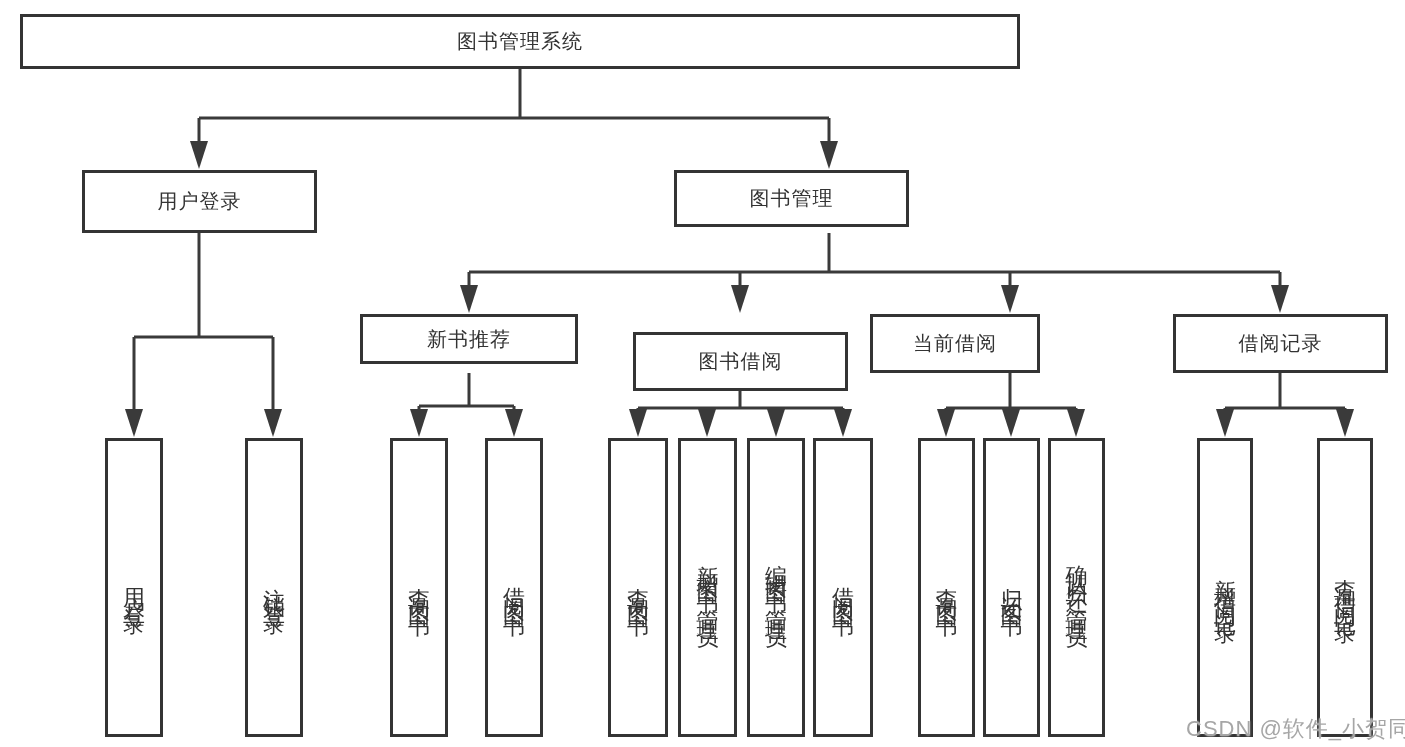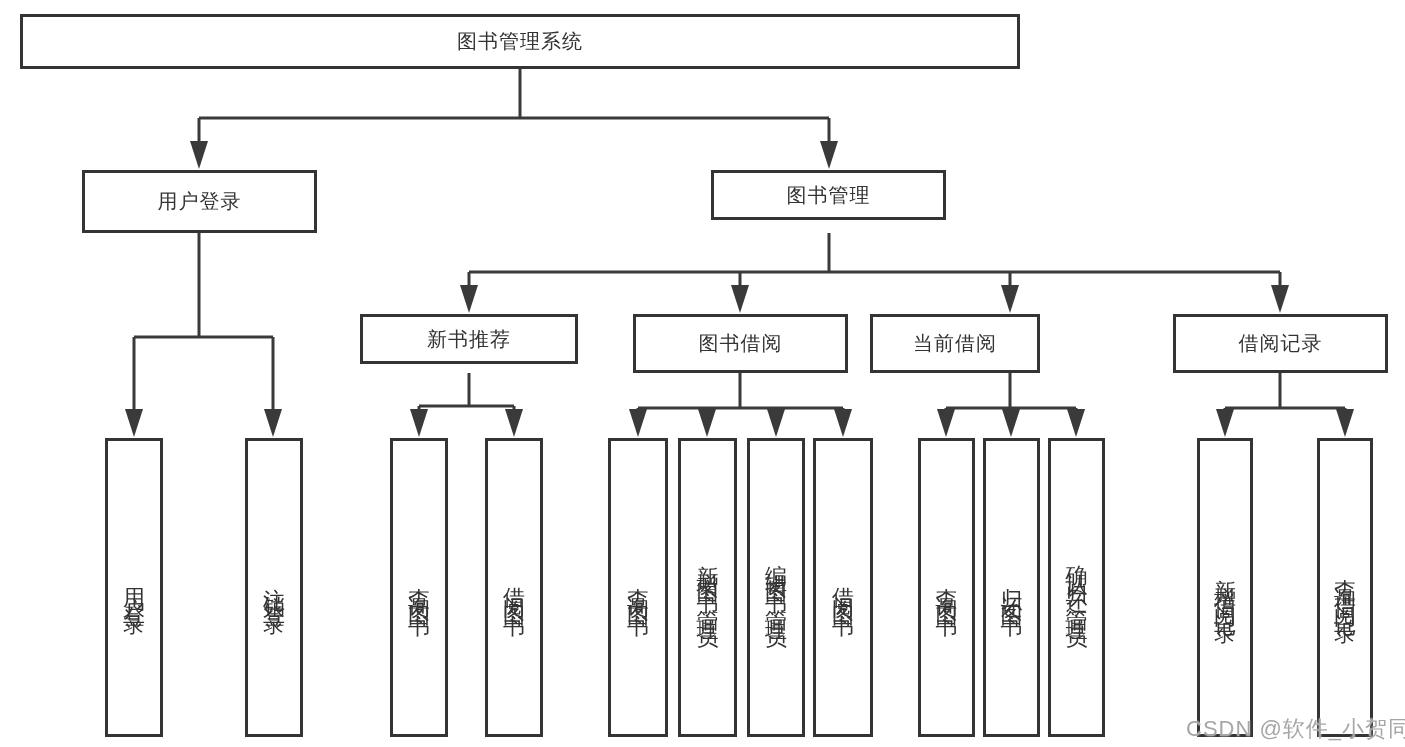--- a/index.html
+++ b/index.html
@@ -90,24 +90,24 @@
       <polygon points="1002,409 1020,409 1011,437"></polygon>
       <polygon points="1067,409 1085,409 1076,437"></polygon>
       <polygon points="1216,409 1234,409 1225,437"></polygon>
       <polygon points="1336,409 1354,409 1345,437"></polygon>
     </g>
   </svg>
 
   <div class="box h" style="left:20px; top:14px; width:1000px; height:55px;">图书管理系统</div>
 
   <div class="box h" style="left:82px; top:170px; width:235px; height:63px;">用户登录</div>
-  <div class="box h" style="left:711px; top:170px; width:235px; height:50px;">图书管理</div>
+  <div class="box h" style="left:674px; top:170px; width:235px; height:57px;">图书管理</div>
 
   <div class="box h" style="left:360px; top:314px; width:218px; height:50px;">新书推荐</div>
-  <div class="box h" style="left:633px; top:314px; width:215px; height:59px;">图书借阅</div>
+  <div class="box h" style="left:633px; top:332px; width:215px; height:59px;">图书借阅</div>
   <div class="box h" style="left:870px; top:314px; width:170px; height:59px;">当前借阅</div>
   <div class="box h" style="left:1173px; top:314px; width:215px; height:59px;">借阅记录</div>
 
   <div class="box v" style="left:105px; top:438px; width:58px; height:299px;">用户登录</div>
   <div class="box v" style="left:245px; top:438px; width:58px; height:299px;">注销登录</div>
 
   <div class="box v" style="left:390px; top:438px; width:58px; height:299px;">查询图书</div>
   <div class="box v" style="left:485px; top:438px; width:58px; height:299px;">借阅图书</div>
 
   <div class="box v" style="left:608px; top:438px; width:60px; height:299px;">查询图书</div>

